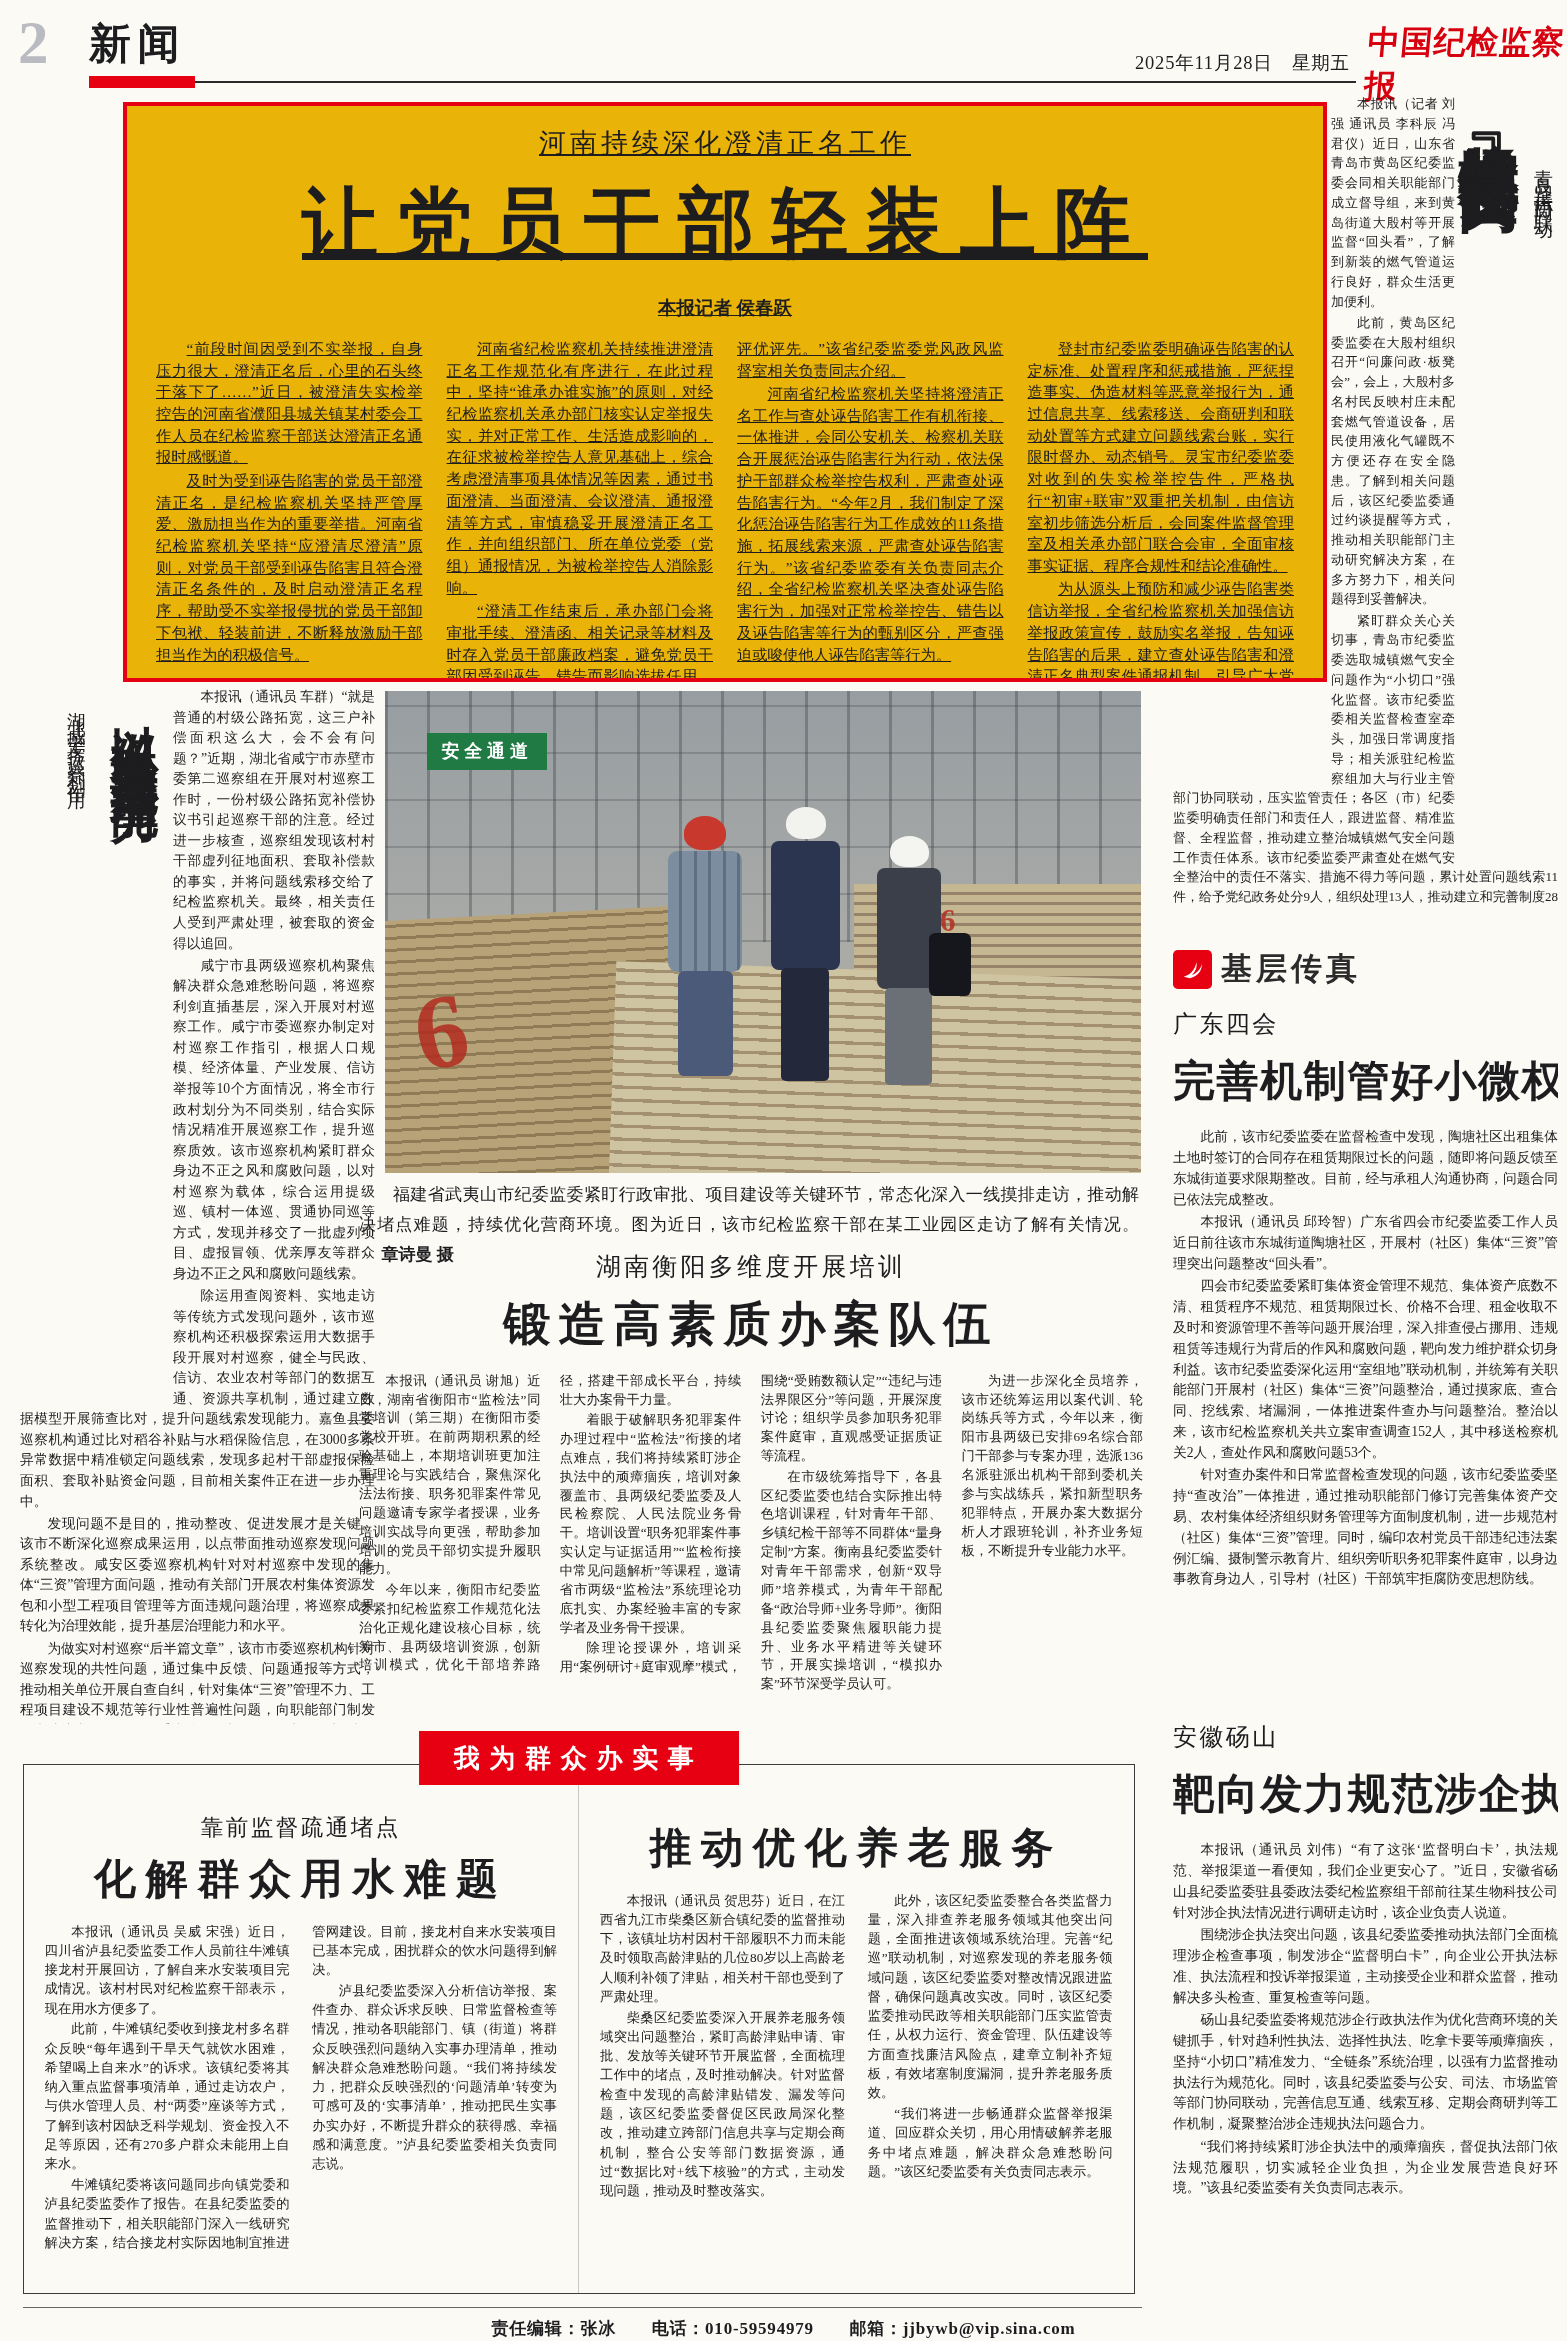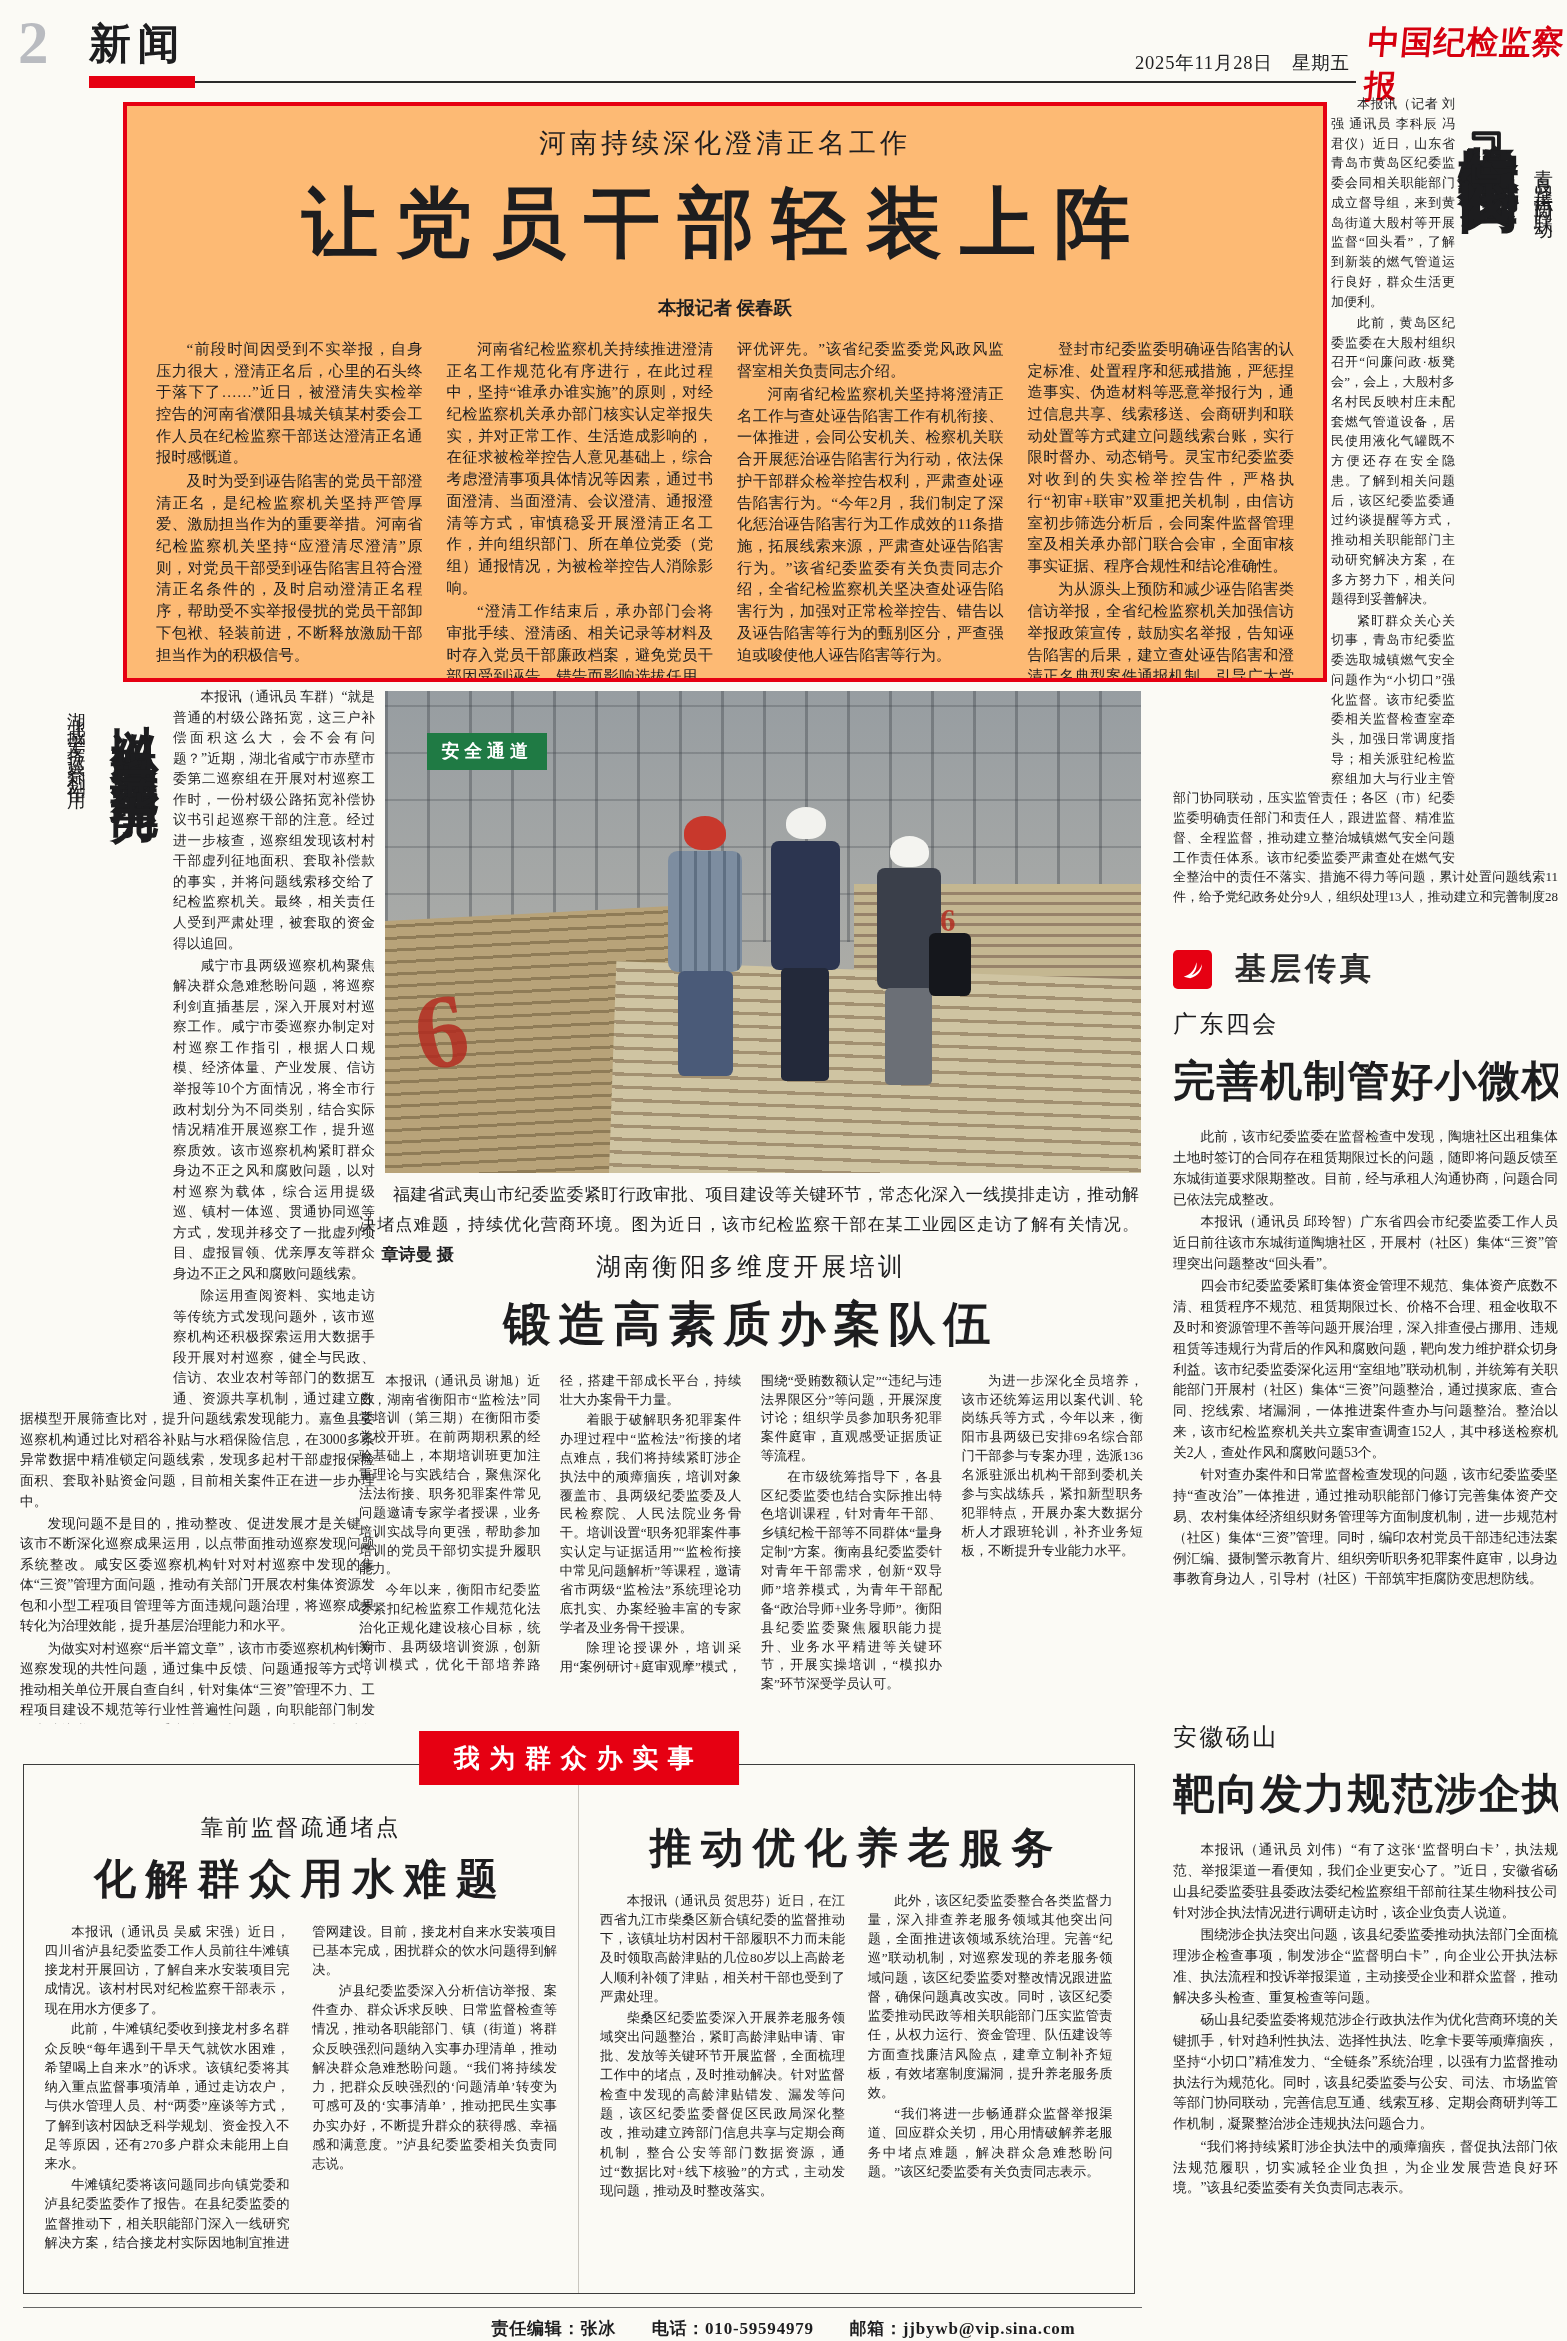--- a/index.html
+++ b/index.html
@@ -10,21 +10,21 @@
   
   .pagenum{left:18px;top:8px;font-size:61px;font-weight:bold;color:#b9bbc0;}
   .secname{left:89px;top:16px;font-size:42px;font-weight:bold;letter-spacing:6.4px;}
   .sec-red{left:89px;top:76px;width:106px;height:12px;background:#e60012;}
   .rule-top{left:195px;top:81px;width:1161px;height:1.6px;background:#2a2a2a;}
   .date{left:1135px;top:50px;font-size:18.5px;letter-spacing:0.8px;}
   .masthead{left:1366px;top:21px;font-size:32px;font-weight:bold;color:#d6000f;
             transform:skewX(-5deg);letter-spacing:0.8px;}
   
   .lead{left:123px;top:102px;width:1204px;height:580px;border:4.8px solid #e60012;
-        box-sizing:border-box;padding:19.3px 29px 13px;overflow:hidden;background:#fdba74;}
+        box-sizing:border-box;padding:19.3px 29px 13px;overflow:hidden;background:#eab308;text-decoration:underline;}
   .lead-kicker{text-align:center;font-size:27px;letter-spacing:4px;}
   .lead-headline{text-align:center;font-size:76px;font-weight:bold;letter-spacing:18px;margin-top:11.3px;white-space:nowrap;}
   .lead-byline{text-align:center;font-size:18.5px;font-weight:bold;margin-top:19.3px;}
   .lead-body{margin-top:18px;height:353px;column-count:4;column-gap:24px;column-fill:auto;
              font-size:15.3px;line-height:1.42;overflow:hidden;}
   
   .qingdao{left:1173px;top:94px;width:385px;height:809px;overflow:hidden;font-size:13px;line-height:1.52;}
   .qd-spacer{float:left;width:158px;height:679px;}
   .qd-head{float:right;width:103px;height:767px;writing-mode:vertical-rl;text-orientation:upright;}
   .qd-kicker{font-size:19.3px;letter-spacing:7.3px;padding-top:60px;}
@@ -71,21 +71,21 @@
   .bag{position:absolute;left:60px;top:97px;width:42px;height:63px;background:#15171c;border-radius:6.4px;}
   .caption{left:359px;top:1180px;width:780px;font-size:17px;line-height:1.75;text-align:justify;}
   .credit{font-weight:bold;white-space:nowrap;margin-left:22.6px;text-indent:0;}
   
   .hengyang{left:359px;top:1250px;width:784px;height:474px;overflow:hidden;}
   .hy-kicker{text-align:center;font-size:25px;letter-spacing:3.2px;}
   .hy-headline{text-align:center;font-size:47px;font-weight:bold;letter-spacing:8px;margin-top:9.7px;}
   .hy-body{margin-top:16px;height:324px;column-count:4;column-gap:19.3px;column-fill:auto;
            font-size:13.3px;line-height:1.42;overflow:hidden;}
   
-  .grassroots{left:1173px;top:943px;width:385px;height:52px;display:flex;align-items:center;gap:23px;}
+  .grassroots{left:1173px;top:943px;width:385px;height:52px;display:flex;align-items:center;gap:9px;}
   .gr-logo{width:39px;height:39px;background:#e60012;border-radius:4.8px;display:flex;align-items:center;justify-content:center;flex:0 0 39px;}
   .gr-label{font-size:31px;font-weight:bold;letter-spacing:4px;color:#2b2b2b;}
   .railart{left:1173px;top:1006px;width:385px;overflow:hidden;font-size:13.7px;line-height:1.52;}
   .sihui{height:708px;}
   .dangshan{top:1719px;height:590px;}
   .ra-kicker{font-size:24px;letter-spacing:2.4px;text-indent:0;}
   .ra-headline{font-size:42px;font-weight:bold;letter-spacing:1.6px;margin-top:8px;white-space:nowrap;}
   .ra-body{margin-top:13px;}
   
   .shishi{left:22.6px;top:1764px;width:1112px;height:530px;border:1.6px solid #3c3c3c;

